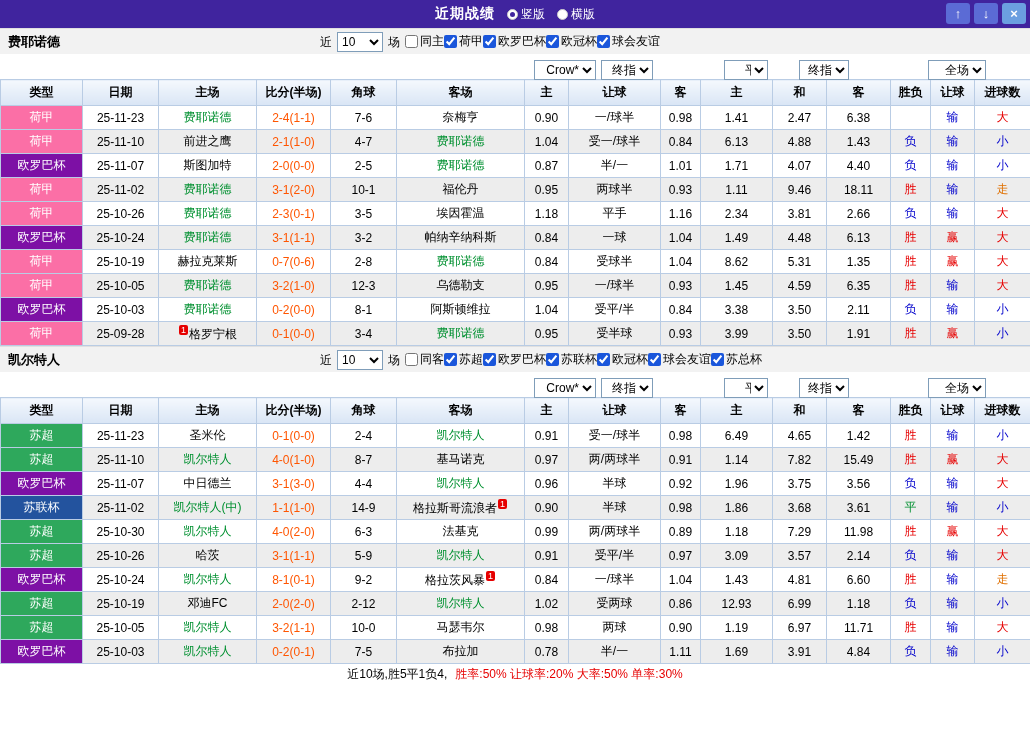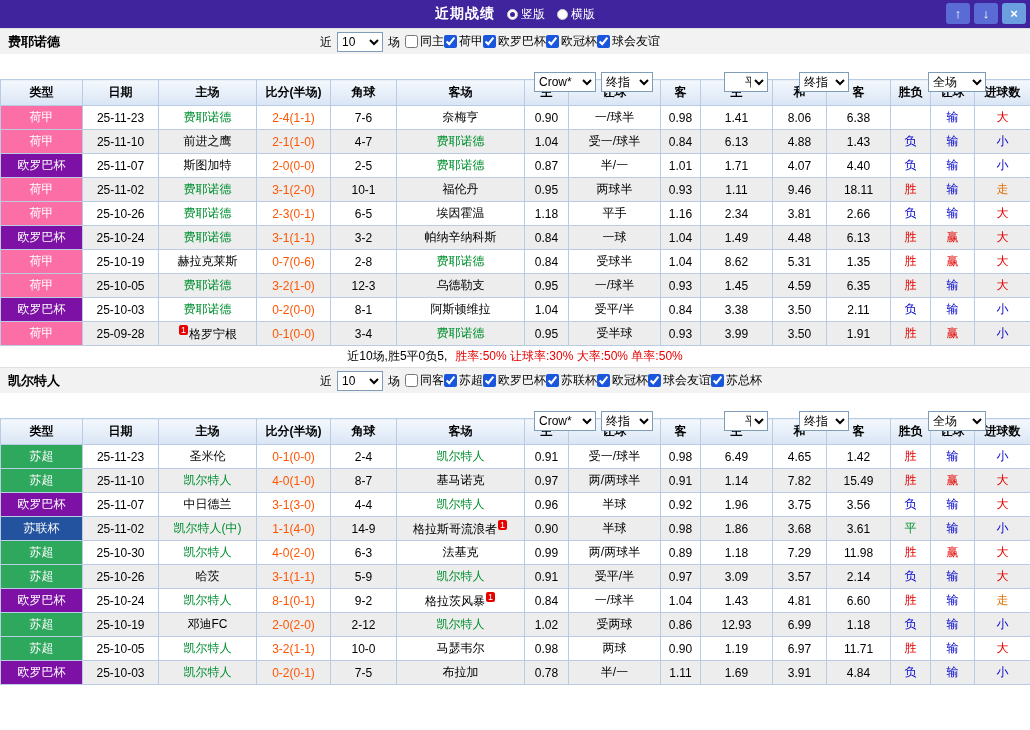--- a/index.html
+++ b/index.html
@@ -22,21 +22,21 @@
   .section-head { height: 26px; background: #f2f2f2; position: relative; display: flex; align-items: center; border-top: 1px solid #e0e0e0; }
   .team-name { font-weight: bold; font-size: 13px; margin-left: 8px; }
   .filters { position: absolute; left: 320px; top: 0; height: 26px; display: flex; align-items: center; gap: 5px; white-space: nowrap; }
   .filters select { width: 46px; }
   .chk { display: inline-flex; align-items: center; gap: 2px; cursor: pointer; }
   .chk input { width: 13px; height: 13px; accent-color: #1a56db; margin: 0; }
 
   select { font-family: inherit; font-size: 12px; height: 20px; border: 1px solid #7f9db9; background: #fff; }
 
   .dropdown-row { height: 25px; position: relative; background: #fff; }
-  .dd { position: absolute; top: 18px; }
+  .dd { position: absolute; top: 6px; text-align: right; }
   .dd1 { left: 534px; width: 62px; }
   .dd2 { left: 601px; width: 52px; }
   .dd3 { left: 724px; width: 44px; padding-left: 16px; }
   .dd4 { left: 799px; width: 50px; }
   .dd5 { left: 928px; width: 58px; }
 
   
   table { border-collapse: collapse; width: 1030px; table-layout: fixed; }
   th, td { border: 1px solid #b9cce4; text-align: center; height: 24px; padding: 0; overflow: hidden; white-space: nowrap; }
   thead th { background: linear-gradient(180deg, #f4f8fd, #d9e5f5); font-weight: bold; height: 26px; }
@@ -152,21 +152,21 @@
           <td class="type" style="background: rgb(251, 111, 166);">荷甲</td>
           <td>25-11-23</td>
           <td><span class="focus">费耶诺德</span></td>
           <td class="score">2-4(1-1)</td>
           <td>7-6</td>
           <td><span class="team-plain">奈梅亨</span></td>
           <td>0.90</td>
           <td>一/球半</td>
           <td>0.98</td>
           <td>1.41</td>
-          <td>8.06</td>
+          <td>2.47</td>
           <td>6.38</td>
           <td></td>
           <td style="color: rgb(0, 0, 204);">输</td>
           <td style="color: rgb(230, 0, 0);">大</td>
         </tr>
         <tr class="alt">
           <td class="type" style="background: rgb(251, 111, 166);">荷甲</td>
           <td>25-11-10</td>
           <td><span class="team-plain">前进之鹰</span></td>
           <td class="score">2-1(1-0)</td>
@@ -214,21 +214,21 @@
           <td>18.11</td>
           <td style="color: rgb(230, 0, 0);">胜</td>
           <td style="color: rgb(0, 0, 204);">输</td>
           <td style="color: rgb(224, 112, 0);">走</td>
         </tr>
         <tr>
           <td class="type" style="background: rgb(251, 111, 166);">荷甲</td>
           <td>25-10-26</td>
           <td><span class="focus">费耶诺德</span></td>
           <td class="score">2-3(0-1)</td>
-          <td>6-5</td>
+          <td>3-5</td>
           <td><span class="team-plain">埃因霍温</span></td>
           <td>1.18</td>
           <td>平手</td>
           <td>1.16</td>
           <td>2.34</td>
           <td>3.81</td>
           <td>2.66</td>
           <td style="color: rgb(0, 0, 204);">负</td>
           <td style="color: rgb(0, 0, 204);">输</td>
           <td style="color: rgb(230, 0, 0);">大</td>
@@ -313,24 +313,20 @@
           <td>0.93</td>
           <td>3.99</td>
           <td>3.50</td>
           <td>1.91</td>
           <td style="color: rgb(230, 0, 0);">胜</td>
           <td style="color: rgb(230, 0, 0);">赢</td>
           <td style="color: rgb(0, 0, 204);">小</td>
         </tr>
       </tbody>
   </table>
-  <div class="summary">
-    <span>近10场,胜5平0负5,</span>
-    <span class="stats">胜率:50% 让球率:30% 大率:50% 单率:50%</span>
-  </div>
 </div>
 
 <div class="section">
   <div class="section-head">
     <span class="team-name">凯尔特人</span>
     <div class="filters">
       <span>近</span>
       <select><option>10</option></select>
       <span>场</span>
       <span class="checks"><label class="chk">
@@ -450,21 +446,21 @@
           <td>3.75</td>
           <td>3.56</td>
           <td style="color: rgb(0, 0, 204);">负</td>
           <td style="color: rgb(0, 0, 204);">输</td>
           <td style="color: rgb(230, 0, 0);">大</td>
         </tr>
         <tr class="alt">
           <td class="type" style="background: rgb(35, 83, 158);">苏联杯</td>
           <td>25-11-02</td>
           <td><span class="focus">凯尔特人(中)</span></td>
-          <td class="score">1-1(4-0)</td>
+          <td class="score">1-1(1-0)</td>
           <td>14-9</td>
           <td><span class="team-plain">格拉斯哥流浪者</span><sup class="mark">1</sup></td>
           <td>0.90</td>
           <td>半球</td>
           <td>0.98</td>
           <td>1.86</td>
           <td>3.68</td>
           <td>3.61</td>
           <td style="color: rgb(0, 144, 48);">平</td>
           <td style="color: rgb(0, 0, 204);">输</td>
@@ -567,13 +563,17 @@
           <td>1.11</td>
           <td>1.69</td>
           <td>3.91</td>
           <td>4.84</td>
           <td style="color: rgb(0, 0, 204);">负</td>
           <td style="color: rgb(0, 0, 204);">输</td>
           <td style="color: rgb(0, 0, 204);">小</td>
         </tr>
       </tbody>
   </table>
+  <div class="summary">
+    <span>近10场,胜5平1负4,</span>
+    <span class="stats">胜率:50% 让球率:20% 大率:50% 单率:30%</span>
+  </div>
 </div>
 
 </body></html>

